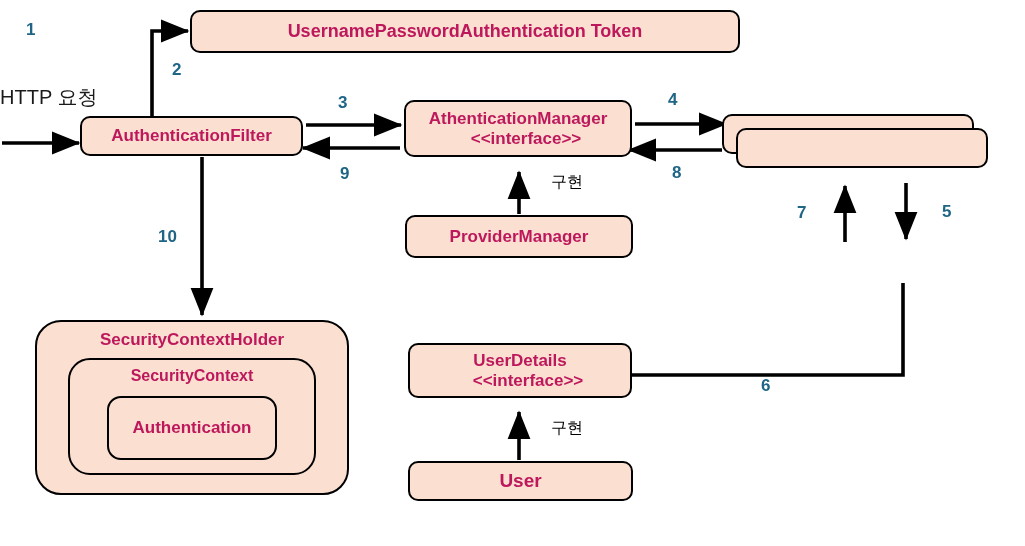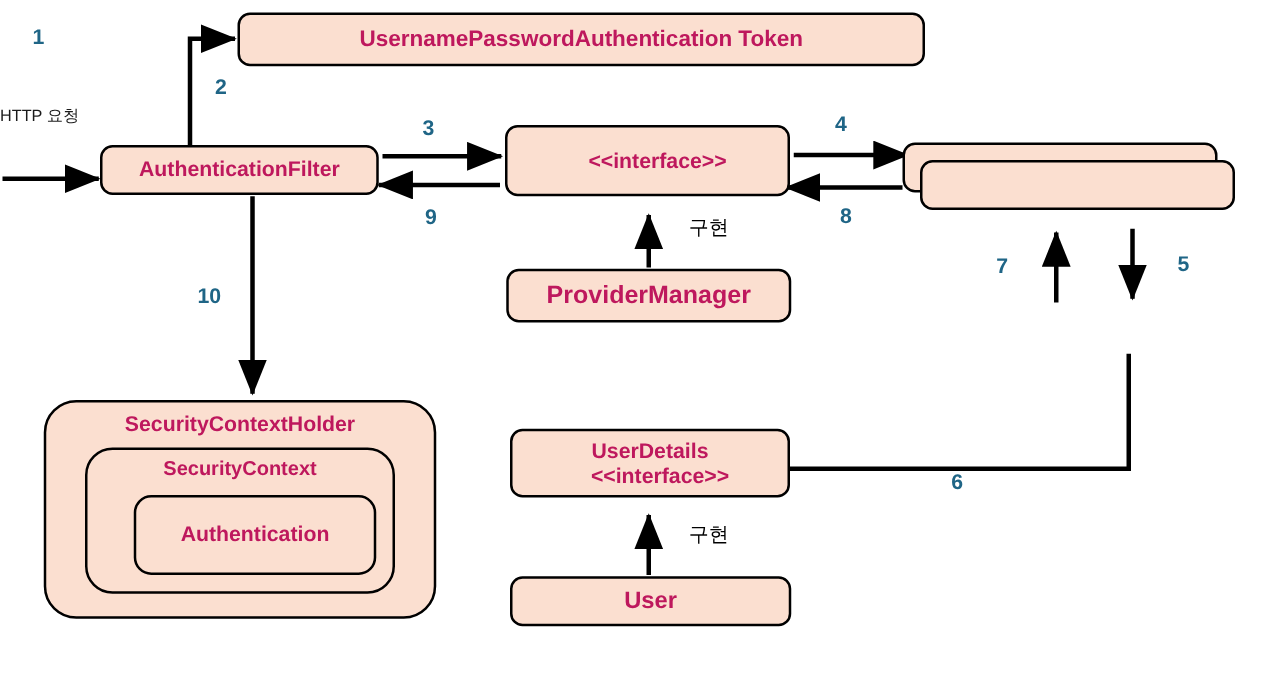--- a/index.html
+++ b/index.html
@@ -58,21 +58,21 @@
     position: absolute;
     color: #1F6586;
     font-weight: bold;
     font-size: 17px;
     z-index: 8;
     white-space: nowrap;
   }
   .plainlabel {
     position: absolute;
     color: #1a1a1a;
-    font-size: 13px;
+    font-size: 20px;
     font-weight: normal;
     z-index: 8;
     white-space: nowrap;
   }
   .kolabel {
     position: absolute;
     color: #000000;
     font-size: 16px;
     font-weight: normal;
     z-index: 8;
@@ -109,40 +109,41 @@
 
   <div class="node" style="left:190px; top:10px; width:550px; height:43px; font-size:18px;">
     <span class="ln1">UsernamePasswordAuthentication Token</span>
   </div>
 
   <div class="node" style="left:80px; top:116px; width:223px; height:40px; font-size:17px;">
     <span class="ln1">AuthenticationFilter</span>
   </div>
 
   <div class="node" style="left:404px; top:100px; width:228px; height:57px; font-size:17px;">
+    <span class="ln1">AthenticationManager</span>
     <span class="ln2">&lt;&lt;interface&gt;&gt;</span>
   </div>
 
-  <div class="node" style="left:405px; top:215px; width:228px; height:43px; font-size:20px;">
+  <div class="node" style="left:405px; top:215px; width:228px; height:43px; font-size:17px;">
     <span class="ln1">ProviderManager</span>
   </div>
 
   <div class="node stack-back" style="left:722px; top:114px; width:252px; height:40px;"></div>
   <div class="node stack-mid" style="left:736px; top:128px; width:252px; height:40px;"></div>
 
 
   <div class="node node-holder" style="left:35px; top:320px; width:314px; height:175px; font-size:17px;">
     <span class="ln1">SecurityContextHolder</span>
   </div>
 
   <div class="node node-ctx" style="left:68px; top:358px; width:248px; height:117px; font-size:16px;">
     <span class="ln1">SecurityContext</span>
   </div>
 
-  <div class="node" style="left:107px; top:396px; width:194px; height:64px; font-size:17px; border-radius:14px;">
+  <div class="node" style="left:107px; top:396px; width:170px; height:64px; font-size:17px; border-radius:14px;">
     <span class="ln1">Authentication</span>
   </div>
 
   <div class="node" style="left:408px; top:343px; width:224px; height:55px; font-size:17px;">
     <span class="ln1">UserDetails</span>
     <span class="ln2">&lt;&lt;interface&gt;&gt;</span>
   </div>
 
   <div class="node" style="left:408px; top:461px; width:225px; height:40px; font-size:19px;">
     <span class="ln1">User</span>

